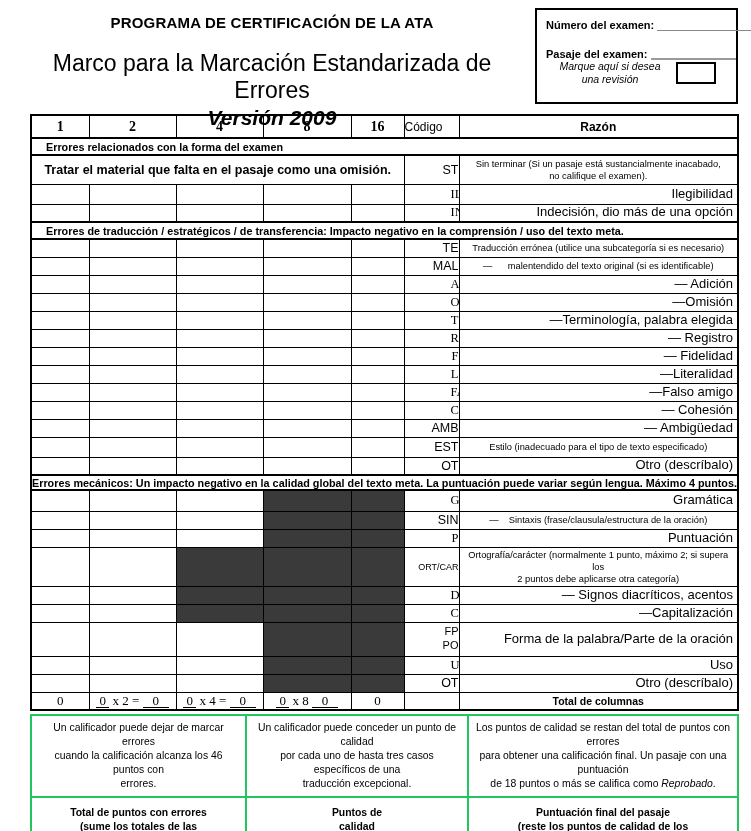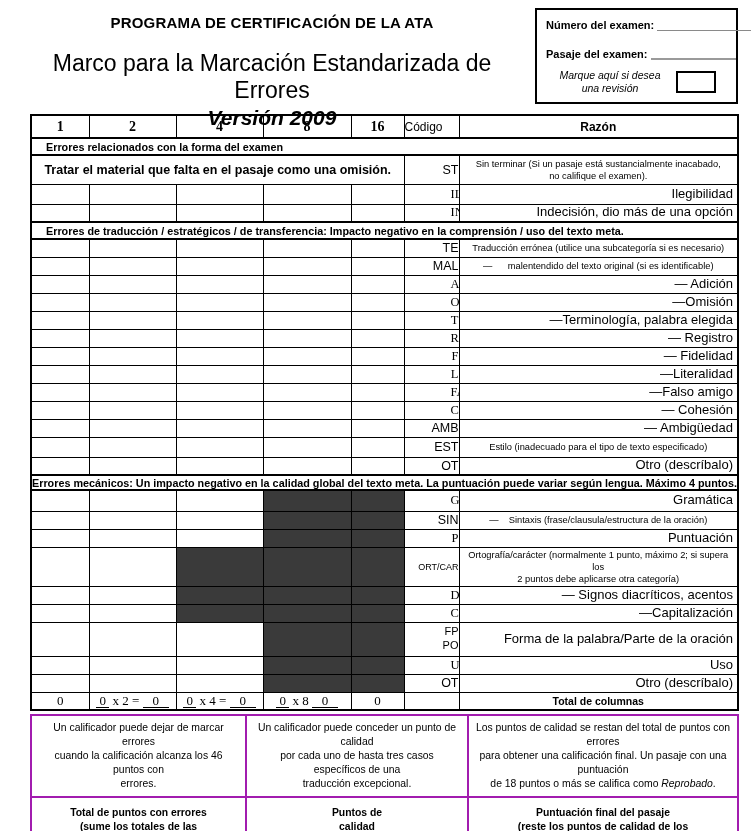--- a/index.html
+++ b/index.html
@@ -14,21 +14,21 @@
   .version-title { font-size: 21px; font-style: italic; font-weight: 600; margin-top: 2px; }
 
   .exam-box { position: absolute; top: 8px; right: 13px; width: 203px; height: 96px;
     border: 2px solid #000; padding: 9px 8px 6px 9px; font-size: 11px; }
   .exam-row { font-weight: bold; white-space: nowrap; }
   .exam-row + .exam-row { margin-top: 17px; }
   .blank-line { display: inline-block; width: 95px; height: 11px;
     border-bottom: 1px solid #8a8a8a; vertical-align: bottom; }
   .rule-line { display: inline-block; width: 85px; height: 9px;
     border-bottom: 2px solid #9a9a9a; vertical-align: middle; }
-  .review-row { margin-top: 9px; display: flex; align-items: center; }
+  .review-row { display: flex; align-items: center; }
   .review-note { font-style: italic; font-weight: normal; font-size: 10.5px;
     text-align: center; white-space: pre-line; width: 128px; line-height: 1.25; }
   .checkbox { width: 40px; height: 22px; border: 2px solid #000; margin-left: 2px; background:#fff; }
 
   
   table { border-collapse: collapse; table-layout: fixed; }
   .grid { margin-left: 30px; width: 707px; border: 2px solid #000; }
   .grid td { border: 1px solid #000; overflow: hidden; }
   .hdr-num { font-family: "Liberation Serif", serif; font-weight: bold; font-size: 14px; text-align: center; }
   .hdr-code { font-size: 12px; text-align: left; }
@@ -46,21 +46,21 @@
   .t { background: #fff; }
   .b { background: #3a3a3a; }
   .tot { font-family: "Liberation Serif", serif; font-size: 13px; text-align: center; white-space: nowrap; }
   .u { display: inline-block; min-width: 13px; border-bottom: 1.5px solid #000;
     text-align: center; line-height: 1.05; }
   .u2 { min-width: 26px; }
   .tot-label { font-size: 10.5px; font-weight: bold; text-align: center; }
 
   
   .footer { margin-left: 30px; margin-top: 3px; width: 707px; border: 2px solid #000; }
-  .footer td { border: 2px solid #a21caf; vertical-align: top; }
+  .footer td { border: 2px solid #22c55e; vertical-align: top; }
   .note { font-size: 10.4px; text-align: center; white-space: pre-line;
     padding: 5px 6px; line-height: 1.35; }
   .score-cell { text-align: center; padding-top: 8px; }
   .score-label { font-size: 10.4px; font-weight: bold; white-space: pre-line; line-height: 1.35; }
 </style>
 </head>
 <body>
 
 <div class="page-header">
   <div class="title-block">

